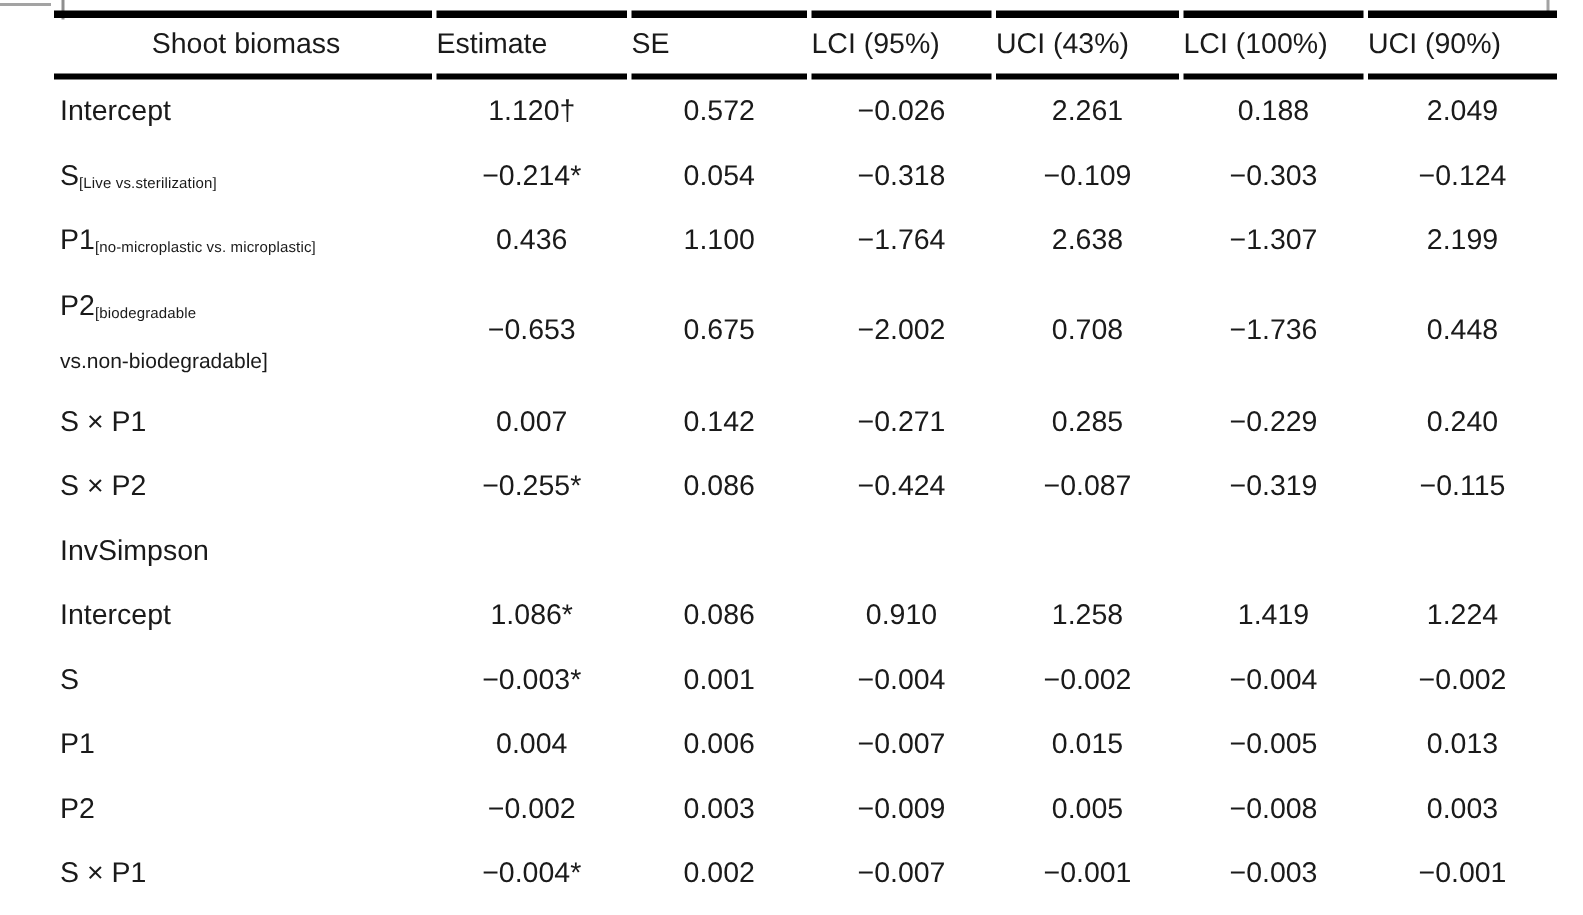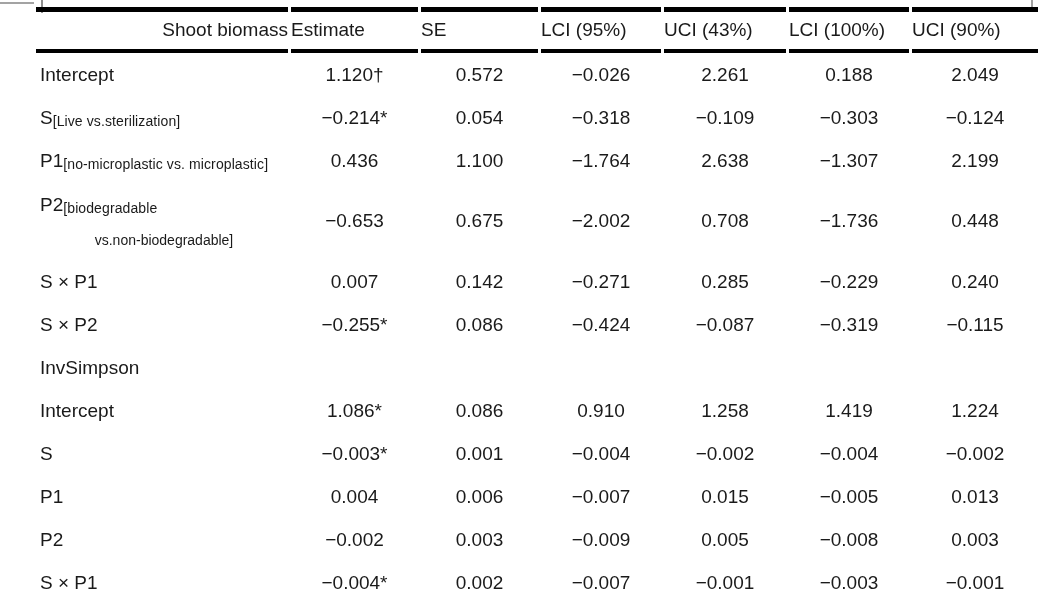--- a/index.html
+++ b/index.html
@@ -31,47 +31,46 @@
   thead th {
     font-weight: 400;
     text-align: left;
     vertical-align: middle;
     border-top: 5px solid #000;
     border-bottom: 4px solid #000;
     padding: 7px 0 8px 0;
     white-space: nowrap;
   }
   thead th.label-col {
-    text-align: right;
+    text-align: center;
     padding-left: 4px;
   }
   tbody td {
     height: 43px;
     padding: 0;
     text-align: center;
     vertical-align: middle;
     white-space: nowrap;
   }
   tbody td.label-cell {
     text-align: left;
     padding-left: 4px;
   }
   tr.row-tall td { height: 78px; }
   tr.last-row td { border-bottom: 5px solid #000; }
   .sub {
-    font-size: 14px;
+    font-size: 10px;
     position: relative;
     top: 2px;
     letter-spacing: 0.1px;
   }
   .sub-line2 {
     display: block;
     font-size: 14px;
     margin-top: 16px;
-    text-align: center;
   }
   
   .artifact { position: absolute; background: #a3a3a3; }
   .artifact-top-left-h  { left: 0;      top: 2px;  width: 34px; height: 2px; }
   .artifact-top-left-v  { left: 41px;   top: 0;    width: 2px;  height: 13px; background: #8f8f8f; }
   .artifact-top-right-v { left: 1031px; top: 0;    width: 2px;  height: 12px; }
 </style>
 </head>
 <body>
 

